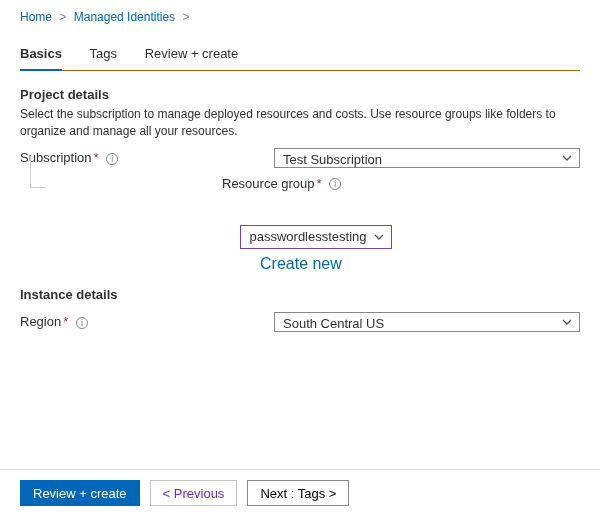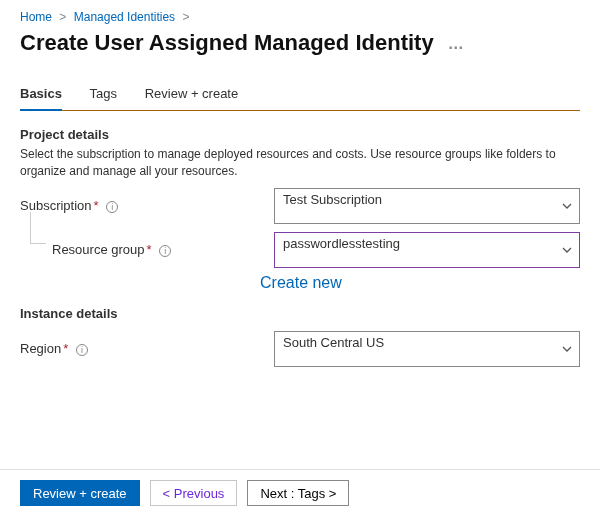--- a/index.html
+++ b/index.html
@@ -11,21 +11,21 @@
     background: #fff;
     width: 600px;
     height: 516px;
     position: relative;
   }
   .page {
     padding: 10px 20px 0 20px;
   }
   .breadcrumb {
     font-size: 12px;
-    margin-bottom: 6px;
+    margin-bottom: 16px;
   }
   .breadcrumb a {
     color: #0067b8;
     text-decoration: none;
   }
   .breadcrumb .sep {
     color: #888;
     margin: 0 4px;
   }
   h1 {
@@ -70,20 +70,21 @@
   }
   .field-row {
     display: flex;
     align-items: center;
     margin-bottom: 8px;
     gap: 34px;
   }
   .field-row.indent {
     padding-left: 32px;
     position: relative;
+    flex-direction: column;
   }
   .tree-line {
     position:absolute;
     left:10px;
     top:-20px;
     width:16px;
     height:32px;
     border-left:1px solid #ccc;
     border-bottom:1px solid #ccc;
   }
@@ -102,21 +103,21 @@
     font-size:9px;
     line-height:11px;
     text-align:center;
     color:#888;
     margin-left:4px;
     vertical-align:middle;
   }
   .dropdown, .textfield {
     flex: 1;
     border: 1px solid #888;
-    height: 36px;
+    height: 20px;
     line-height:22px;
     padding: 0 24px 0 8px;
     position: relative;
     font-size: 13px;
     background:#fff;
   }
   .dropdown.purple, .textfield.purple {
     border-color: #7b3fa3;
     padding-left: 8px;
   }
@@ -167,24 +168,20 @@
 <body>
 
 <div class="page">
   <div class="breadcrumb">
     <a href="#">Home</a>
     <span class="sep">&gt;</span>
     <a href="#">Managed Identities</a>
     <span class="sep">&gt;</span>
   </div>
 
-  <h1>
-    <span>Create User Assigned Managed Identity</span>
-    <span class="ellipsis">…</span>
-  </h1>
 
   <div class="tabs">
     <span class="tab active">Basics</span>
     <span class="tab">Tags</span>
     <span class="tab">Review + create</span>
   </div>
 
   <div class="section-title">Project details</div>
   <div class="desc">Select the subscription to manage deployed resources and costs. Use resource groups like folders to organize and manage all your resources.</div>
 

